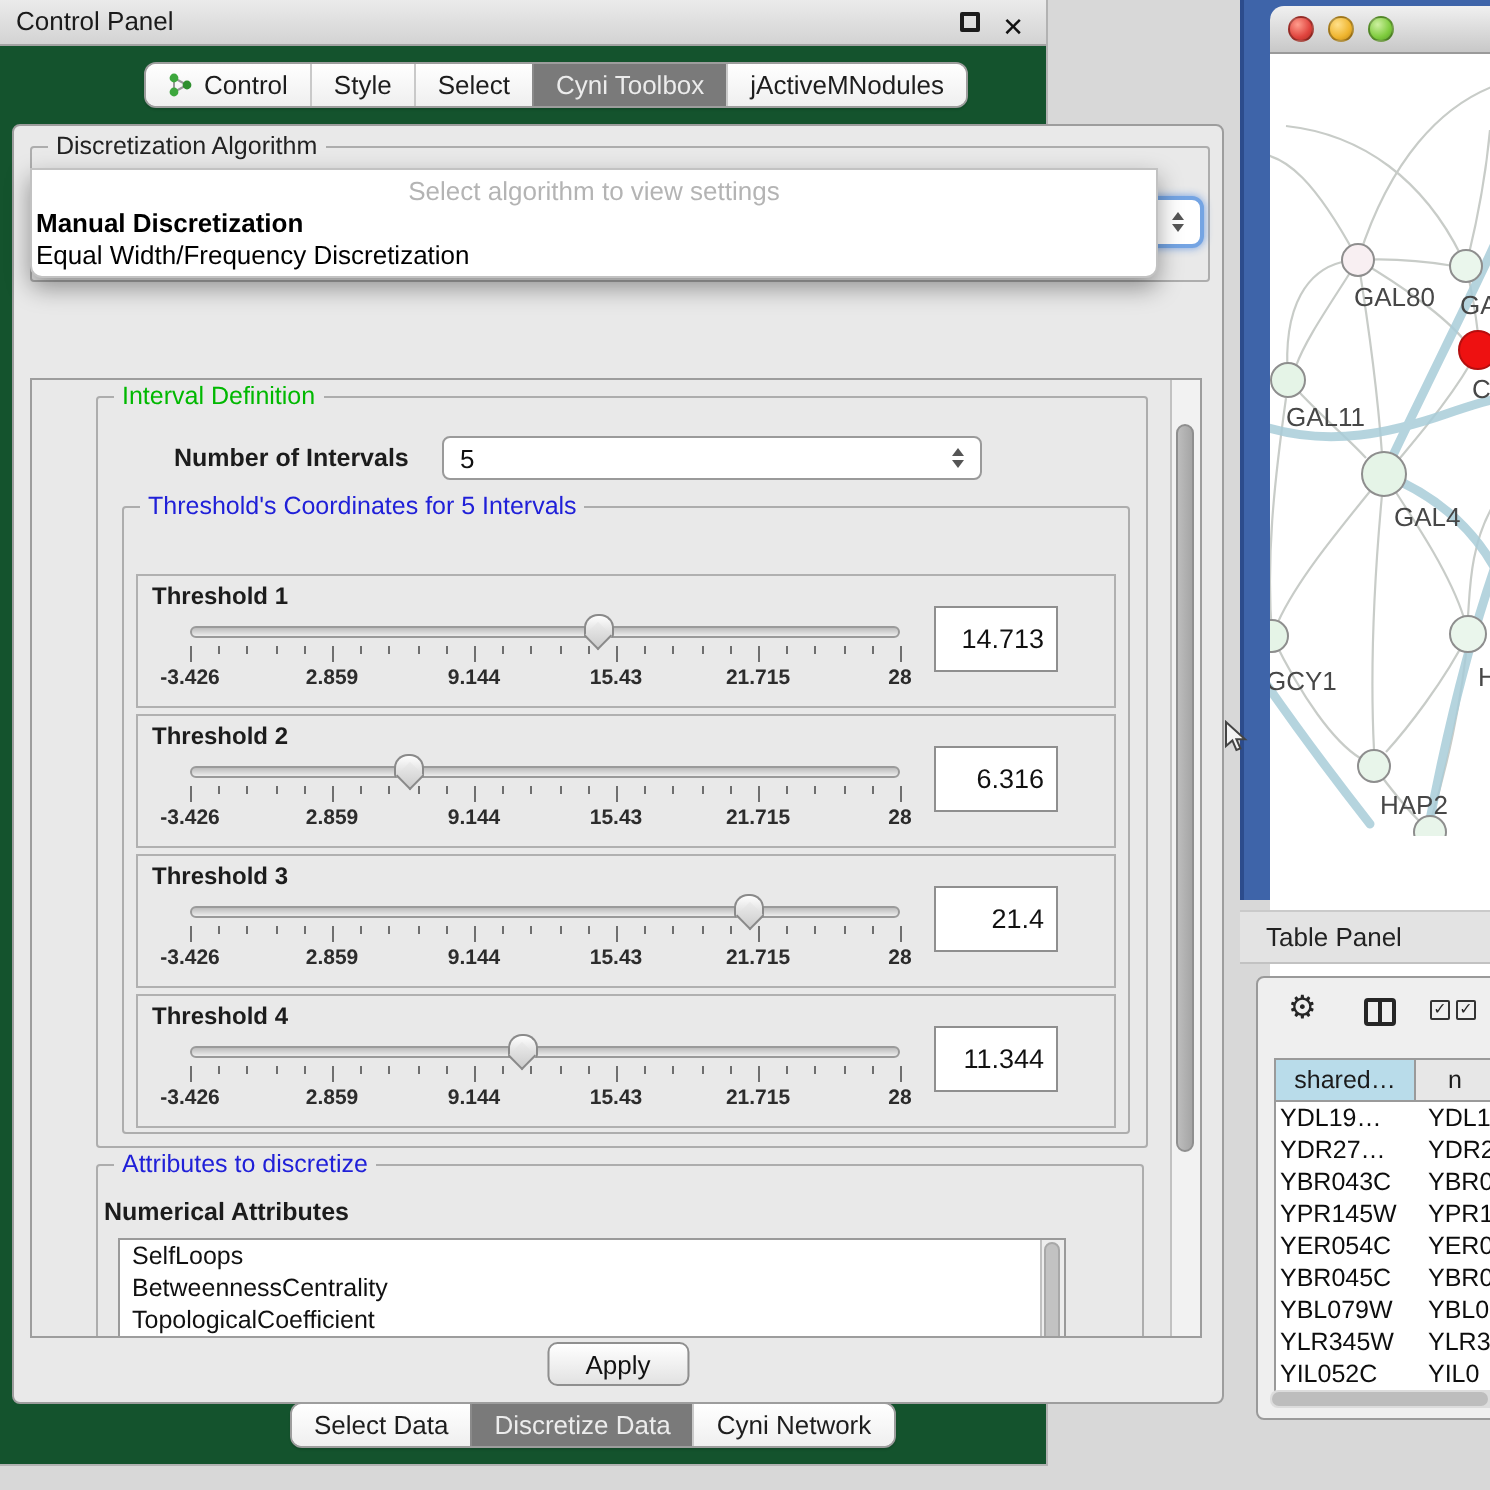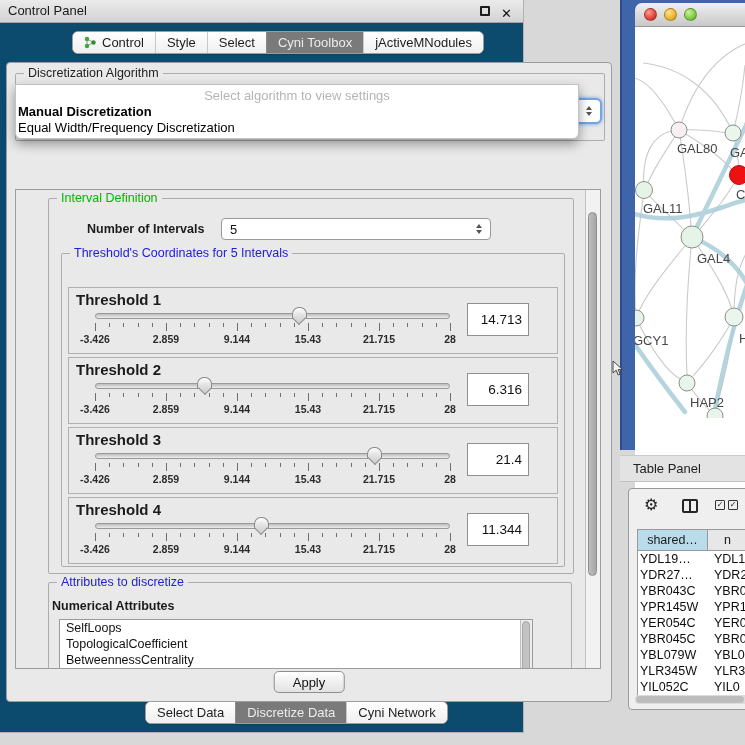--- a/index.html
+++ b/index.html
@@ -4,21 +4,21 @@
 <style>
   * { margin:0; padding:0; box-sizing:border-box; }
   html,body { background:#bfbfbf; }
   .screen {
     position:relative; width:745px; height:745px; overflow:hidden;
     background:#d8d8d8;
     font-family:"Liberation Sans","DejaVu Sans",sans-serif;
     color:#1c1c1c; -webkit-font-smoothing:antialiased;
   }
   
-  .left-window{position:absolute;left:0;top:0;width:524px;height:733px;background:#0c4a6e;
+  .left-window{position:absolute;left:0;top:0;width:524px;height:733px;background:#14532d;
     border-right:1px solid #b2b2b2;border-bottom:1px solid #b2b2b2;}
   .titlebar{position:absolute;left:0;top:0;width:100%;height:23px;
     background:linear-gradient(#ebebeb,#d3d3d3);border-bottom:1px solid #a3a3a3;
     line-height:22px;padding-left:8px;font-size:13px;color:#1a1a1a;}
   .win-float{position:absolute;right:33px;top:6px;width:10px;height:10px;border:2px solid #1c1c1c;border-radius:1px;}
   .win-close{position:absolute;right:11px;top:3px;font-size:13px;font-weight:900;color:#111;}
   
   .seg-bar{position:absolute;display:flex;border:1px solid #9d9d9d;border-radius:6px;overflow:hidden;
     background:#fff;height:23px;box-shadow:0 1px 1px rgba(0,0,0,.12);}
   .top-tabs{left:72px;top:31px;}
@@ -54,21 +54,21 @@
   .scroll-pane{position:absolute;left:8px;top:126px;width:586px;height:480px;background:#e9e9e9;
     border:1px solid #9d9d9d;overflow:hidden;}
   .vscroll{position:absolute;right:0;top:0;width:15px;height:100%;background:#f2f2f2;border-left:1px solid #c2c2c2;}
   .vthumb{position:absolute;left:2px;top:22px;width:9px;height:364px;border-radius:5px;
     background:linear-gradient(90deg,#bdbdbd,#a5a5a5);border:1px solid #8f8f8f;}
   .ig{left:32px;top:8px;width:526px;height:376px;}
   .noi-label{position:absolute;left:38px;top:23px;font-weight:700;font-size:12.5px;}
   .noi-spin{left:172px;top:19px;width:270px;height:22px;}
   .tg{left:12px;top:54px;width:504px;height:314px;}
   .thr-panel{position:absolute;left:6px;width:490px;height:67px;border:1px solid #b0b0b0;background:#e9e9e9;}
-  .thr-title{position:absolute;left:7px;top:3px;font-weight:700;font-size:15px;}
+  .thr-title{position:absolute;left:7px;top:3px;font-weight:700;font-size:12px;}
   .slider-zone{position:absolute;left:26px;top:20px;width:355px;height:44px;}
   .track{position:absolute;left:0;top:5px;width:100%;height:6px;border-radius:3px;
     background:linear-gradient(#bdbdbd,#ededed);border:1px solid #9a9a9a;}
   .ticks{position:absolute;left:0;top:15px;width:100%;height:9px;}
   .tick{position:absolute;top:0;width:1px;height:4px;background:#6f6f6f;}
   .tick.major{height:8px;}
   .tick-labels{position:absolute;left:0;top:25px;width:100%;height:12px;}
   .ticklab{position:absolute;transform:translateX(-50%);font-size:10.5px;font-weight:700;color:#2c2c2c;white-space:nowrap;}
   .thumb{position:absolute;top:-1px;width:15px;height:12px;border:1px solid #8a8a8a;border-bottom:none;
     border-radius:7px 7px 2px 2px;background:linear-gradient(#fefefe,#d5d5d5);}
@@ -373,22 +373,22 @@
               </div>
             </div>
         </div>
 
         <div class="group ag">
           <span class="gtitle blue">Attributes to discretize</span>
           <span class="na-label">Numerical Attributes</span>
           <div class="attr-list">
             <div id="attr-items">
                 <div class="list-item">SelfLoops</div>
+                <div class="list-item">BetweennessCentrality</div>
                 <div class="list-item">TopologicalCoefficient</div>
-                <div class="list-item">BetweennessCentrality</div>
               </div>
             <div class="list-scroll">
                 <div class="list-thumb"></div>
               </div>
           </div>
         </div>
 
         <div class="vscroll">
             <div class="vthumb"></div>
           </div>

